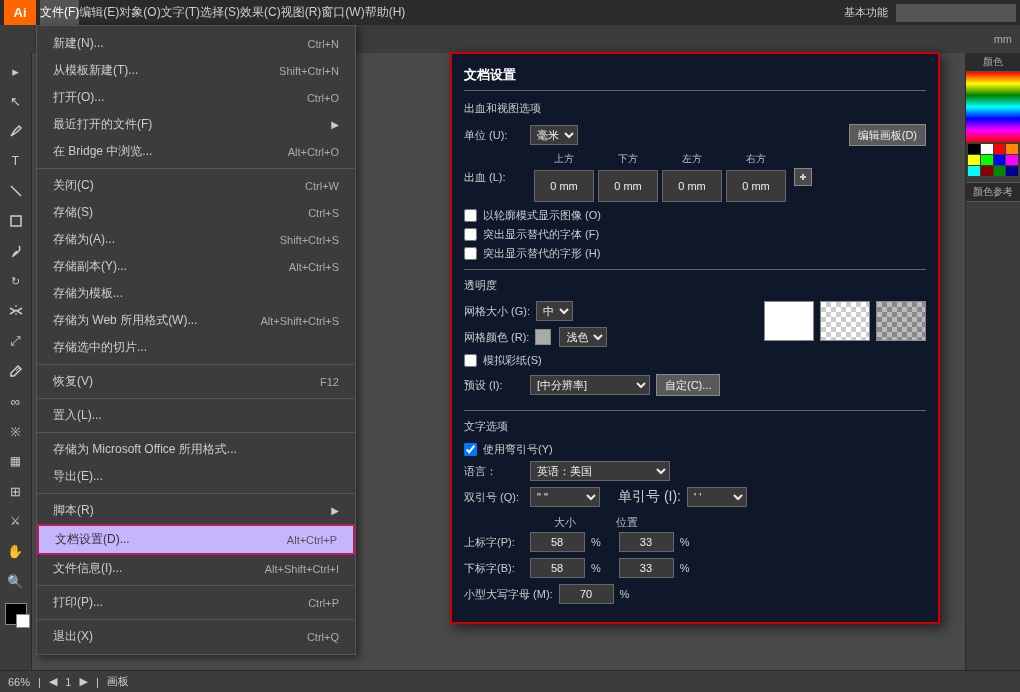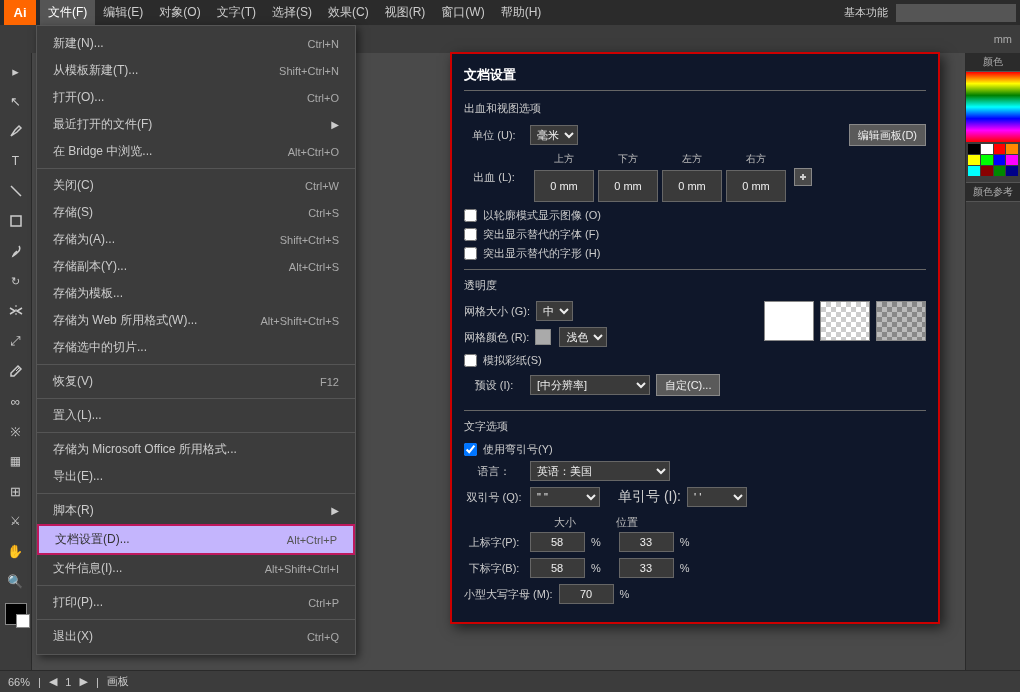--- a/index.html
+++ b/index.html
@@ -30,21 +30,21 @@
       font-weight: bold;
       font-size: 13px;
       width: 32px;
       height: 25px;
       display: flex;
       align-items: center;
       justify-content: center;
       margin-right: 4px;
     }
     .menu-bar .menu-item {
-      padding: 0 8px;
+      padding: 0 0;
       height: 25px;
       line-height: 25px;
       cursor: pointer;
       color: #ccc;
       font-size: 12px;
     }
     .menu-bar .menu-item:hover,
     .menu-bar .menu-item.active {
       background: #555;
       color: white;
@@ -154,21 +154,20 @@
     .form-row {
       display: flex;
       align-items: center;
       margin-bottom: 6px;
       gap: 6px;
     }
     .form-label {
       color: #ccc;
       font-size: 11px;
       min-width: 60px;
-      text-align: center;
     }
     .form-input {
       background: #3a3a3a;
       border: 1px solid #666;
       color: #eee;
       height: 20px;
       font-size: 11px;
       padding: 0 4px;
       width: 70px;
     }

